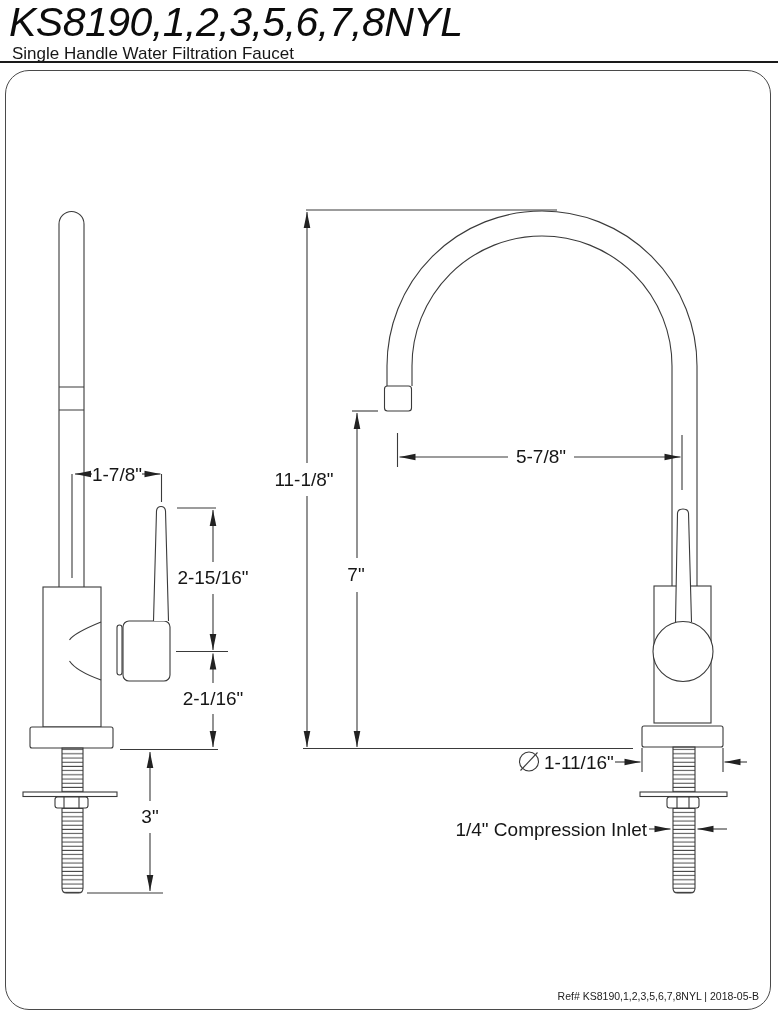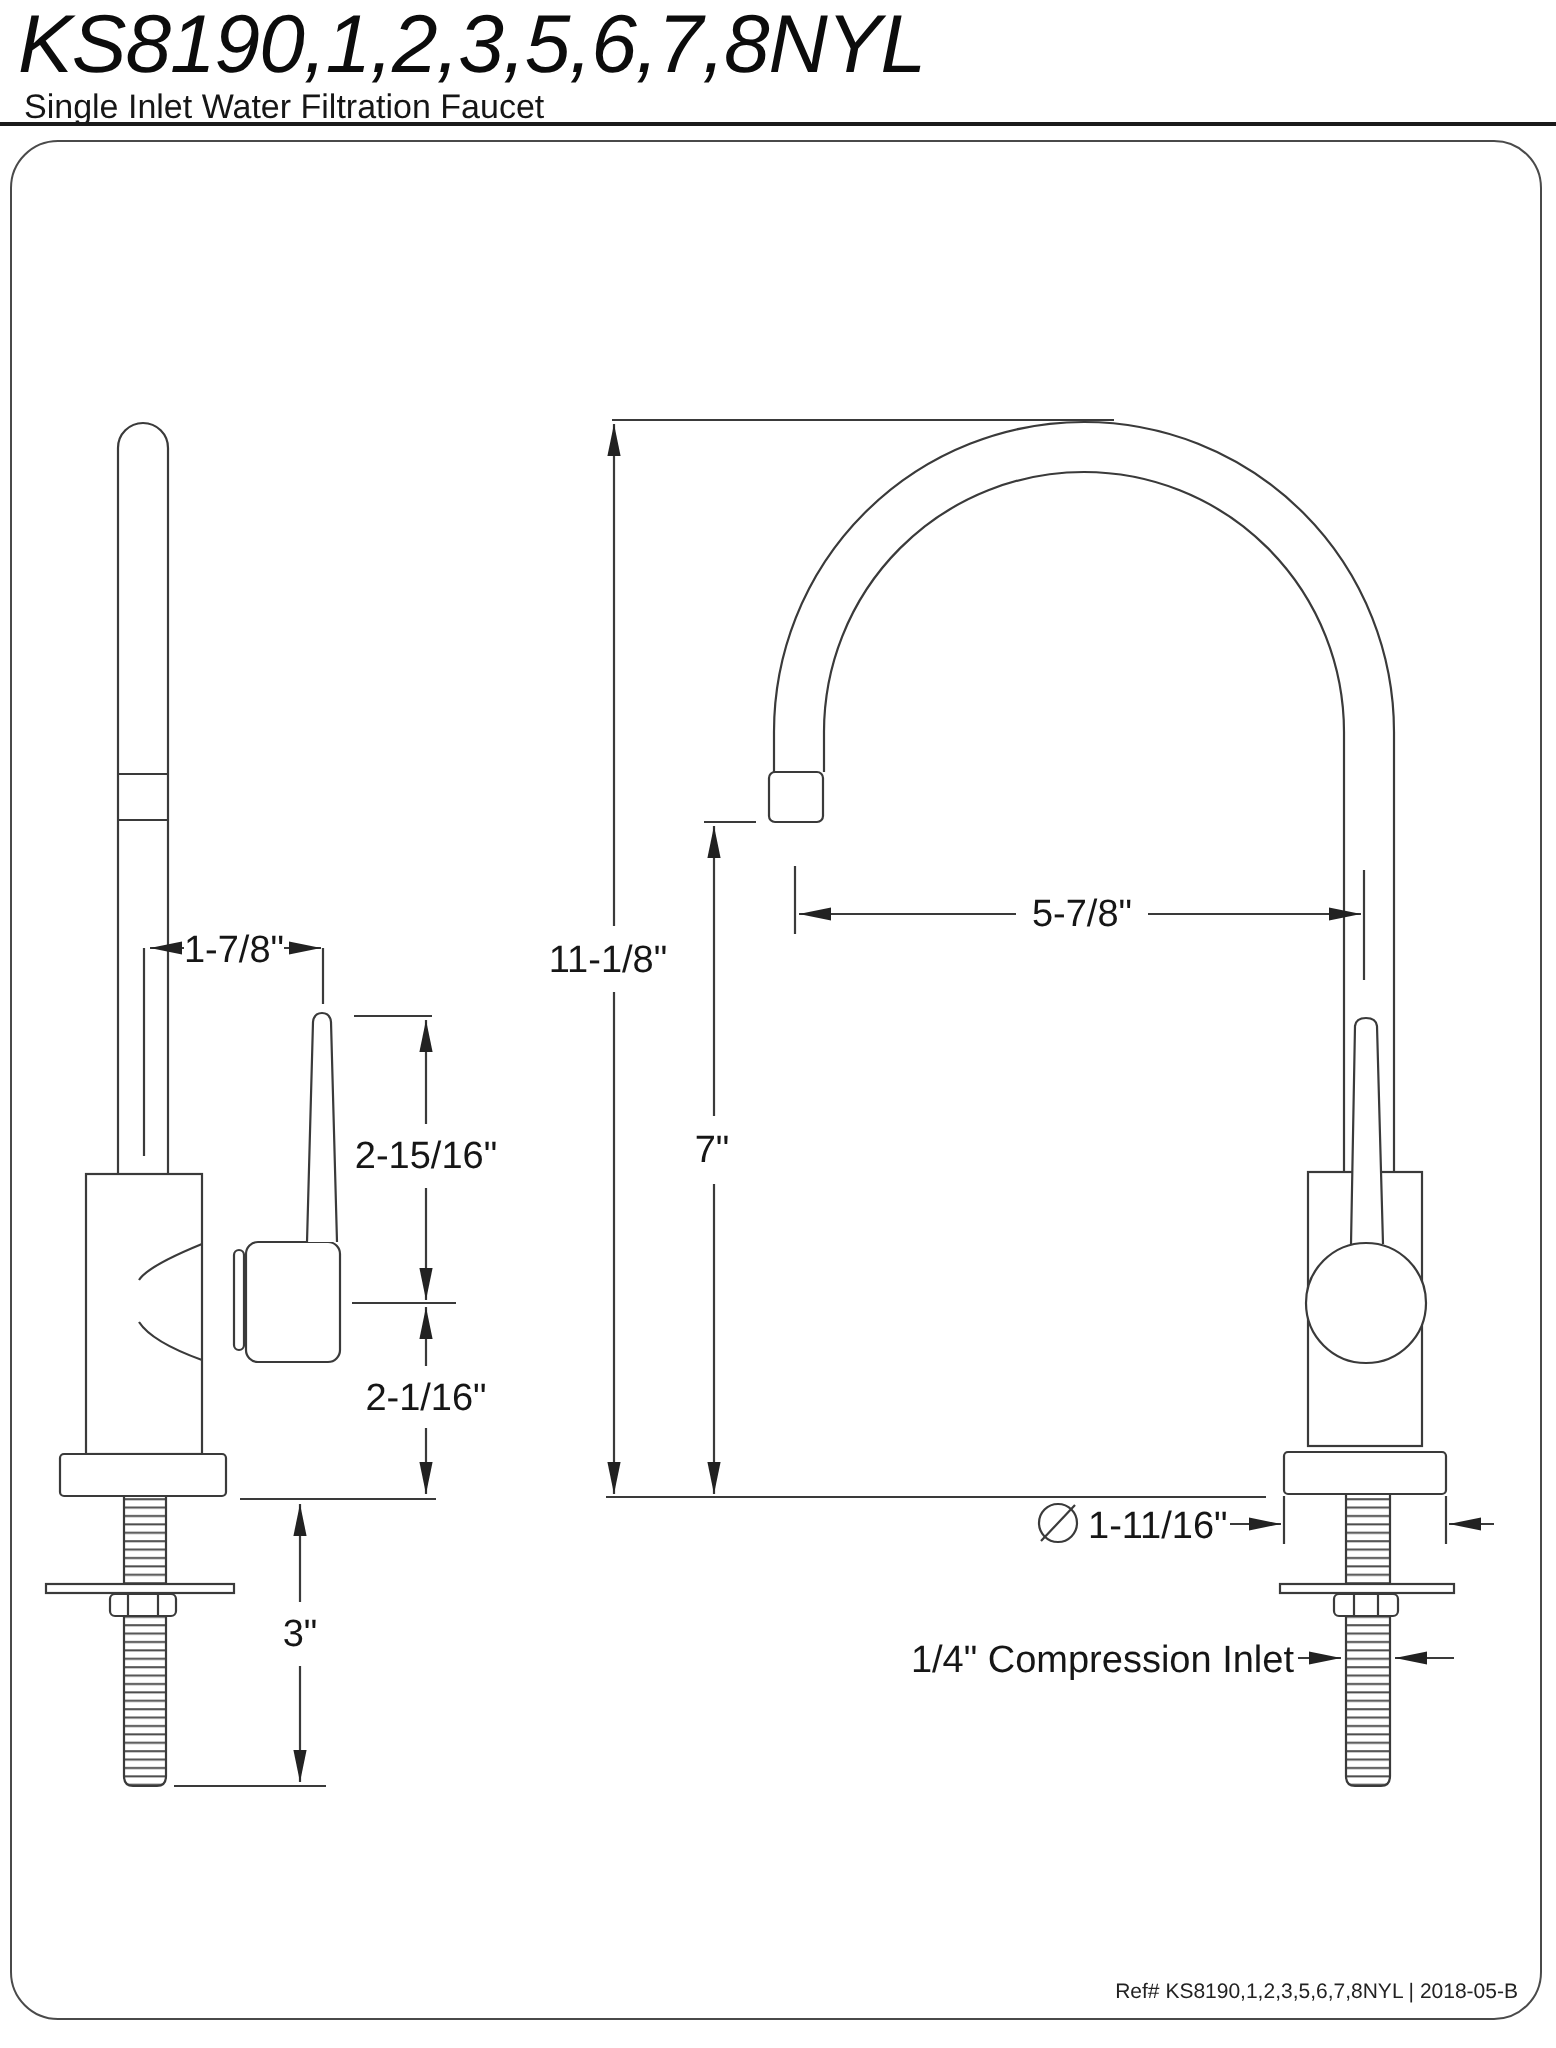--- a/index.html
+++ b/index.html
@@ -12,21 +12,21 @@
   .drawing-border{position:absolute;left:5px;top:70px;width:764px;height:938px;
        border:1.6px solid #4a4a4a;border-radius:24px;}
   svg.sheet{position:absolute;left:0;top:0;}
   .footer-ref{position:absolute;right:19px;top:990px;font-size:10.5px;color:#222;white-space:nowrap;}
   text.dim{font-family:"Liberation Sans","DejaVu Sans",sans-serif;font-size:19px;fill:#161616;}
 </style>
 </head>
 <body>
 
 <div class="page-title">KS8190,1,2,3,5,6,7,8NYL</div>
-<div class="page-subtitle">Single Inlet Water Filtration Faucet</div>
+<div class="page-subtitle">Single Handle Water Filtration Faucet</div>
 <div class="header-rule"></div>
 <div class="drawing-border"></div>
 
 <svg class="sheet" width="778" height="1024" viewBox="0 0 778 1024">
   <defs>
     <marker id="arw" markerWidth="18" markerHeight="9" refX="16.5" refY="4.5" orient="auto" markerUnits="userSpaceOnUse">
       <path d="M16.5,4.5 L0.5,1.2 L0.5,7.8 Z" fill="#222"></path>
     </marker>
     <pattern id="threads" x="0" y="0" width="6" height="4.2" patternUnits="userSpaceOnUse">
       <line x1="0" y1="2" x2="6" y2="2" stroke="#4a4a4a" stroke-width="1"></line>

